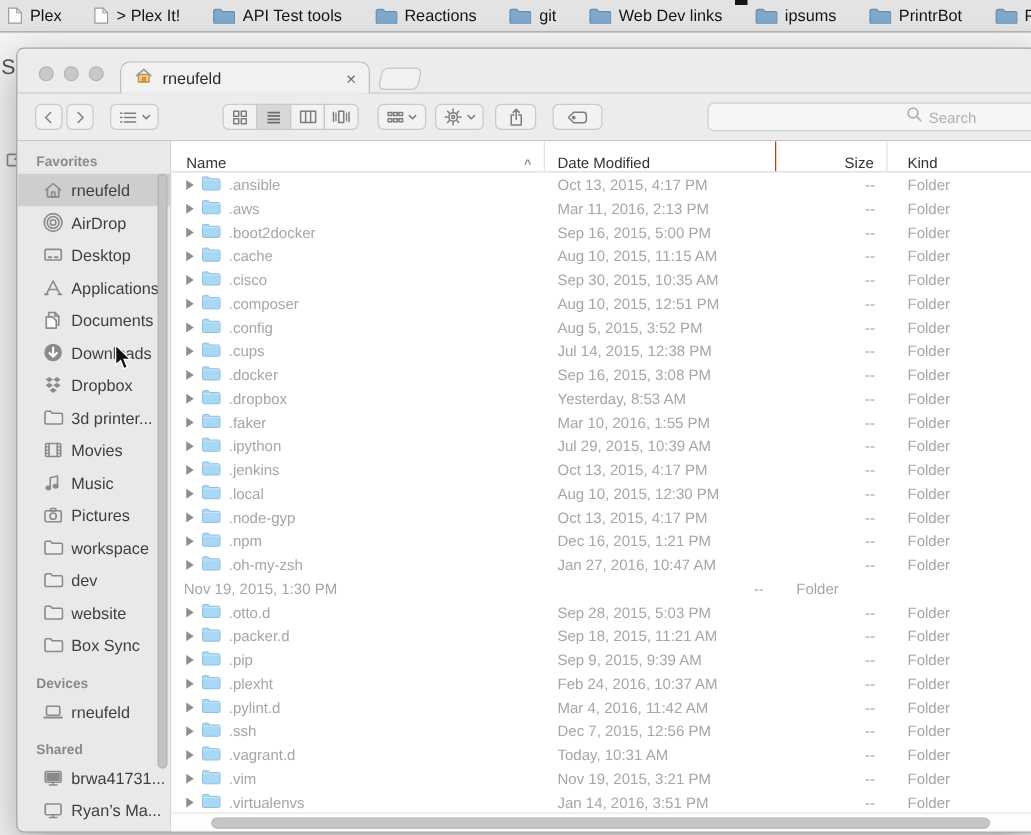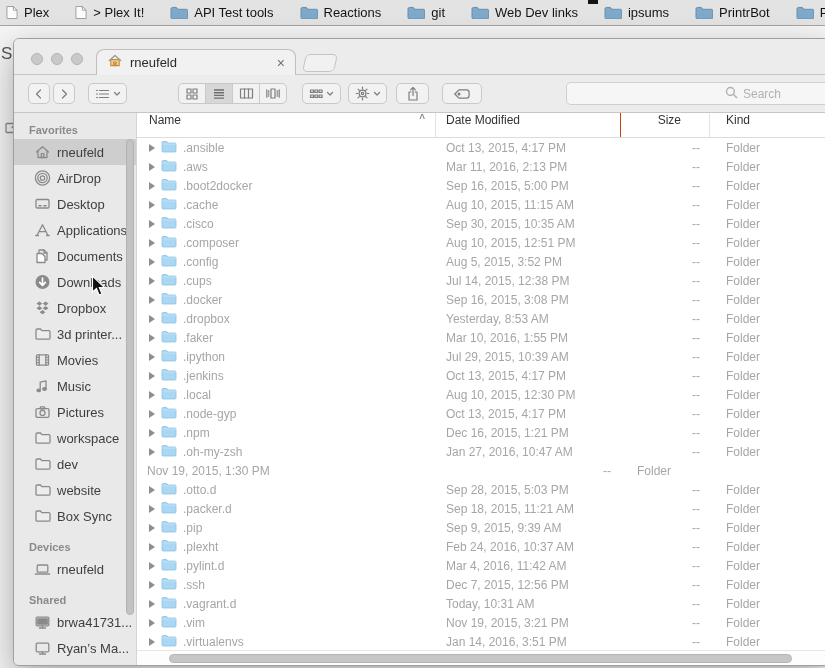--- a/index.html
+++ b/index.html
@@ -69,24 +69,24 @@
   .sb-item{height:26px;display:flex;align-items:center;gap:6px;padding-left:20px;font-size:13px;color:#3f3f3f;}
   .sb-item.selected{background:#cecece;}
   .sb-item .sb-ic{width:17px;display:inline-flex;justify-content:center;}
   .sb-label{white-space:nowrap;overflow:hidden;}
   .sb-scrollbar{position:absolute;top:26px;right:2px;width:8px;height:476px;border-radius:4px;
     background:#c3c3c3;border:1px solid #b2b2b2;box-sizing:border-box;}
   
   .main{flex:1;background:#ffffff;border-left:1px solid #d5d5d5;position:relative;overflow:hidden;}
   .cols{display:grid;grid-template-columns:299px 185px 89px 1fr;}
   .list-header{height:24px;border-bottom:1px solid #dcdcdc;background:#fff;}
-  .hc{display:flex;align-items:flex-start;font-size:12px;color:#333;box-sizing:border-box;}
+  .hc{display:flex;align-items:flex-end;font-size:12px;color:#333;box-sizing:border-box;}
   .hc-name{padding-left:12px;border-right:1px solid #e2e2e2;justify-content:space-between;padding-right:10px;}
   .hc-date{padding-left:10px;border-right:1px solid #c2410c;}
-  .hc-size{justify-content:flex-end;padding-right:28px;border-right:1px solid #e2e2e2;}
+  .hc-size{justify-content:flex-end;padding-right:10px;border-right:1px solid #e2e2e2;}
   .hc-kind{padding-left:16px;}
   .sort-caret{font-size:10px;font-weight:bold;color:#8a8a8a;}
   .rows{position:relative;}
   .file-row{height:19px;align-items:center;}
   .file-row>div{display:flex;align-items:center;font-size:12px;color:#a6a6a6;box-sizing:border-box;
     white-space:nowrap;overflow:hidden;}
   .cell-name{padding-left:12px;gap:6px;}
   .cell-date{padding-left:10px;}
   .cell-size{justify-content:flex-end;padding-right:10px;}
   .cell-kind{padding-left:16px;}

